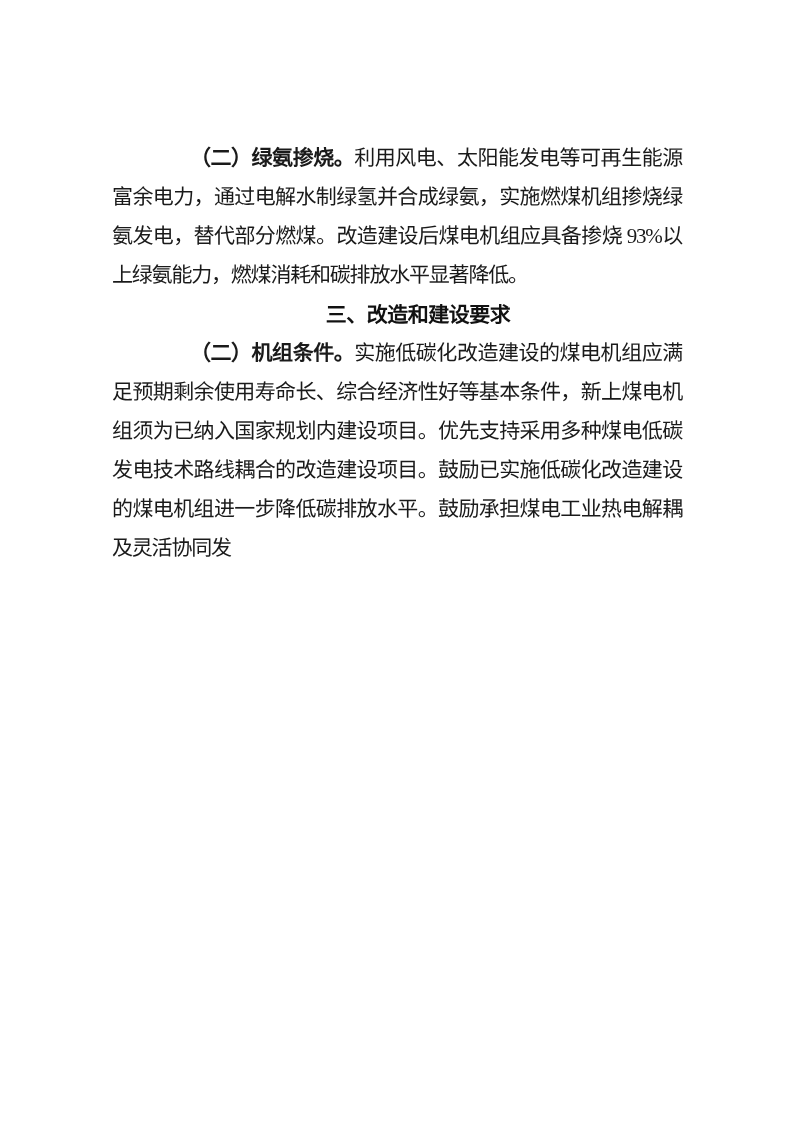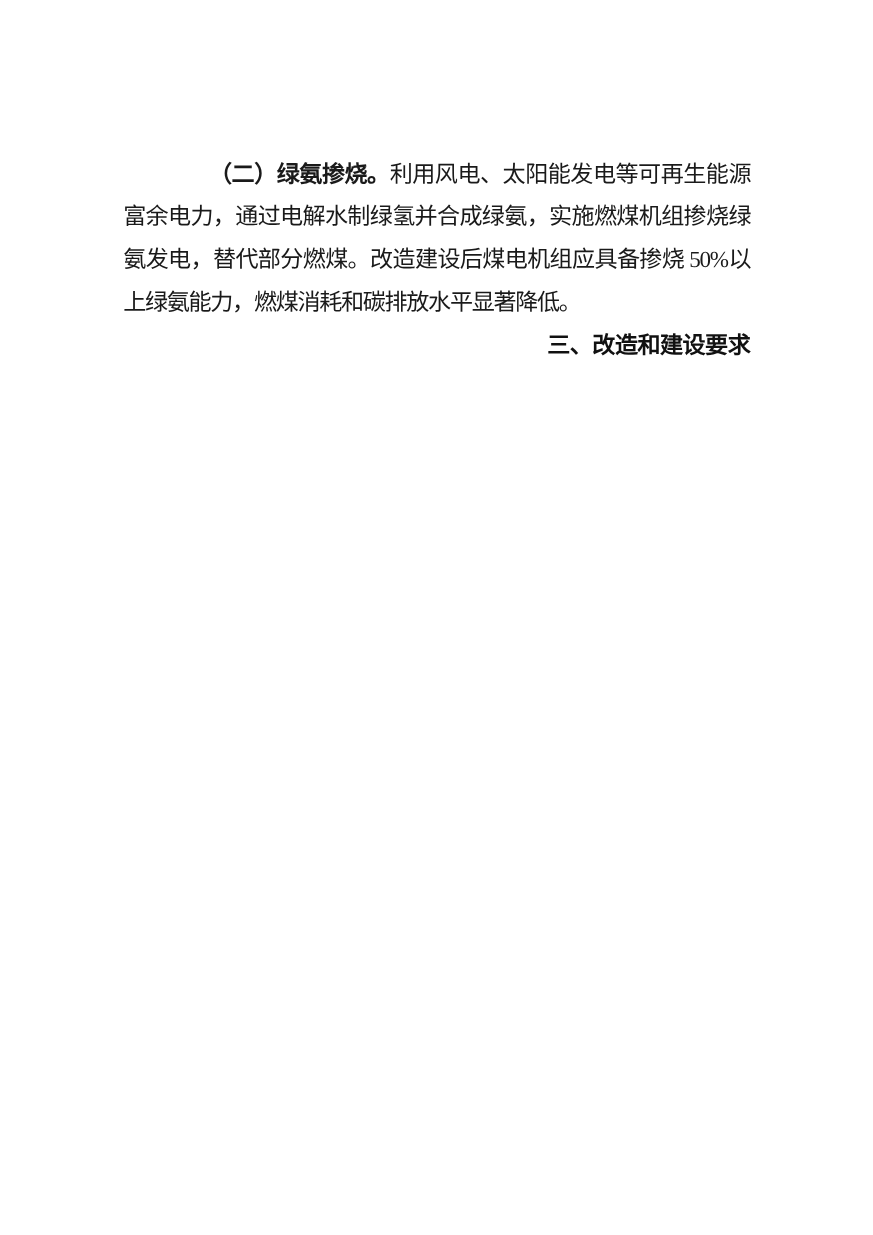--- a/index.html
+++ b/index.html
@@ -32,29 +32,30 @@
     margin-left: 36px;
   }
   .heading {
     margin: 0;
     font-family: "Liberation Sans", "DejaVu Sans", sans-serif;
     font-weight: 700;
     font-size: 21px;
     line-height: 39px;
     letter-spacing: -0.5px;
     color: #111111;
-    text-align: right;
+    text-align: center;
     text-indent: 2em;
   }
 </style>
 </head>
 <body>
 
 <div class="page">
 
-  <p class="para"><span class="lead">（二）绿氨掺烧。</span><span>利用风电、太阳能发电等可再生能源富余电力，通过电解水制绿氢并合成绿氨，实施燃煤机组掺烧绿氨发电，替代部分燃煤。改造建设后煤电机组应具备掺烧 50%以上绿氨能力，燃煤消耗和碳排放水平显著降低。</span></p>
+  <p class="para"><span class="lead">（二）绿氨掺烧。</span><span>利用风电、太阳能发电等可再生能源富余电力，通过电解水制绿氢并合成绿氨，实施燃煤机组掺烧绿氨发电，替代部分燃煤。改造建设后煤电机组应具备掺烧 93%以上绿氨能力，燃煤消耗和碳排放水平显著降低。</span></p>
 
 
   <h3 class="heading">三、改造和建设要求</h3>
 
 
+  <p class="para"><span class="lead">（二）机组条件。</span><span>实施低碳化改造建设的煤电机组应满足预期剩余使用寿命长、综合经济性好等基本条件，新上煤电机组须为已纳入国家规划内建设项目。优先支持采用多种煤电低碳发电技术路线耦合的改造建设项目。鼓励已实施低碳化改造建设的煤电机组进一步降低碳排放水平。鼓励承担煤电工业热电解耦及灵活协同发</span></p>
 
 </div>
 
 </body></html>

